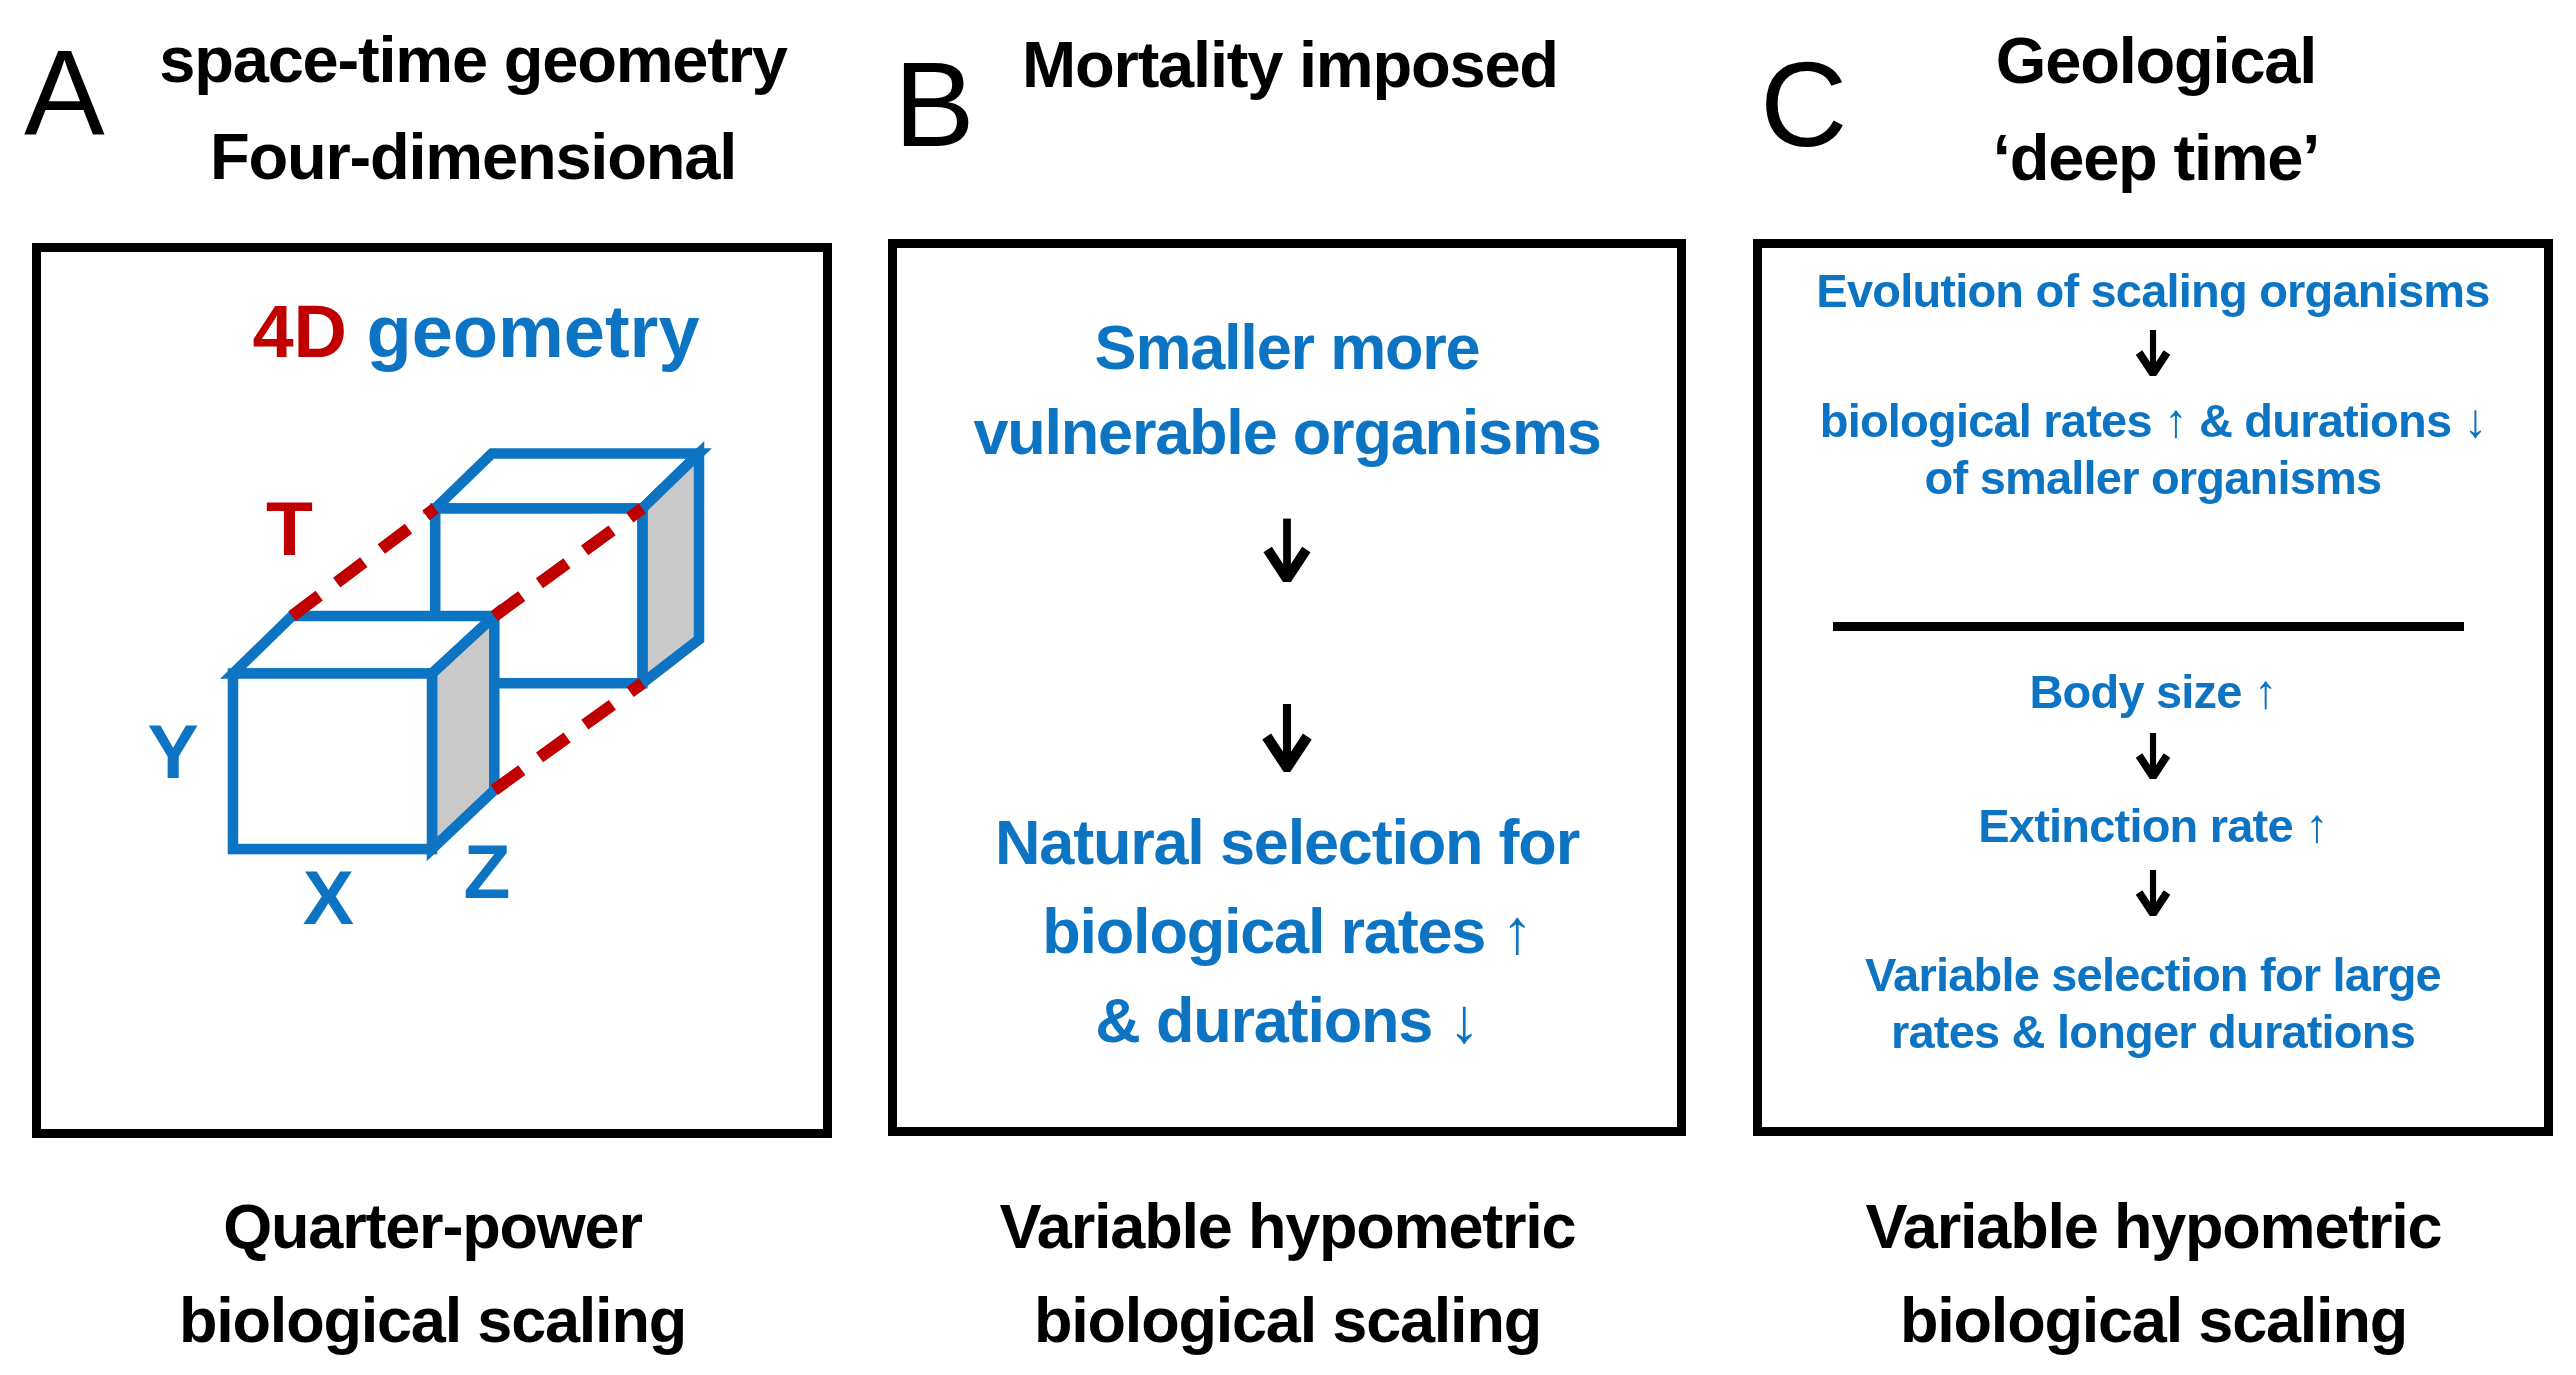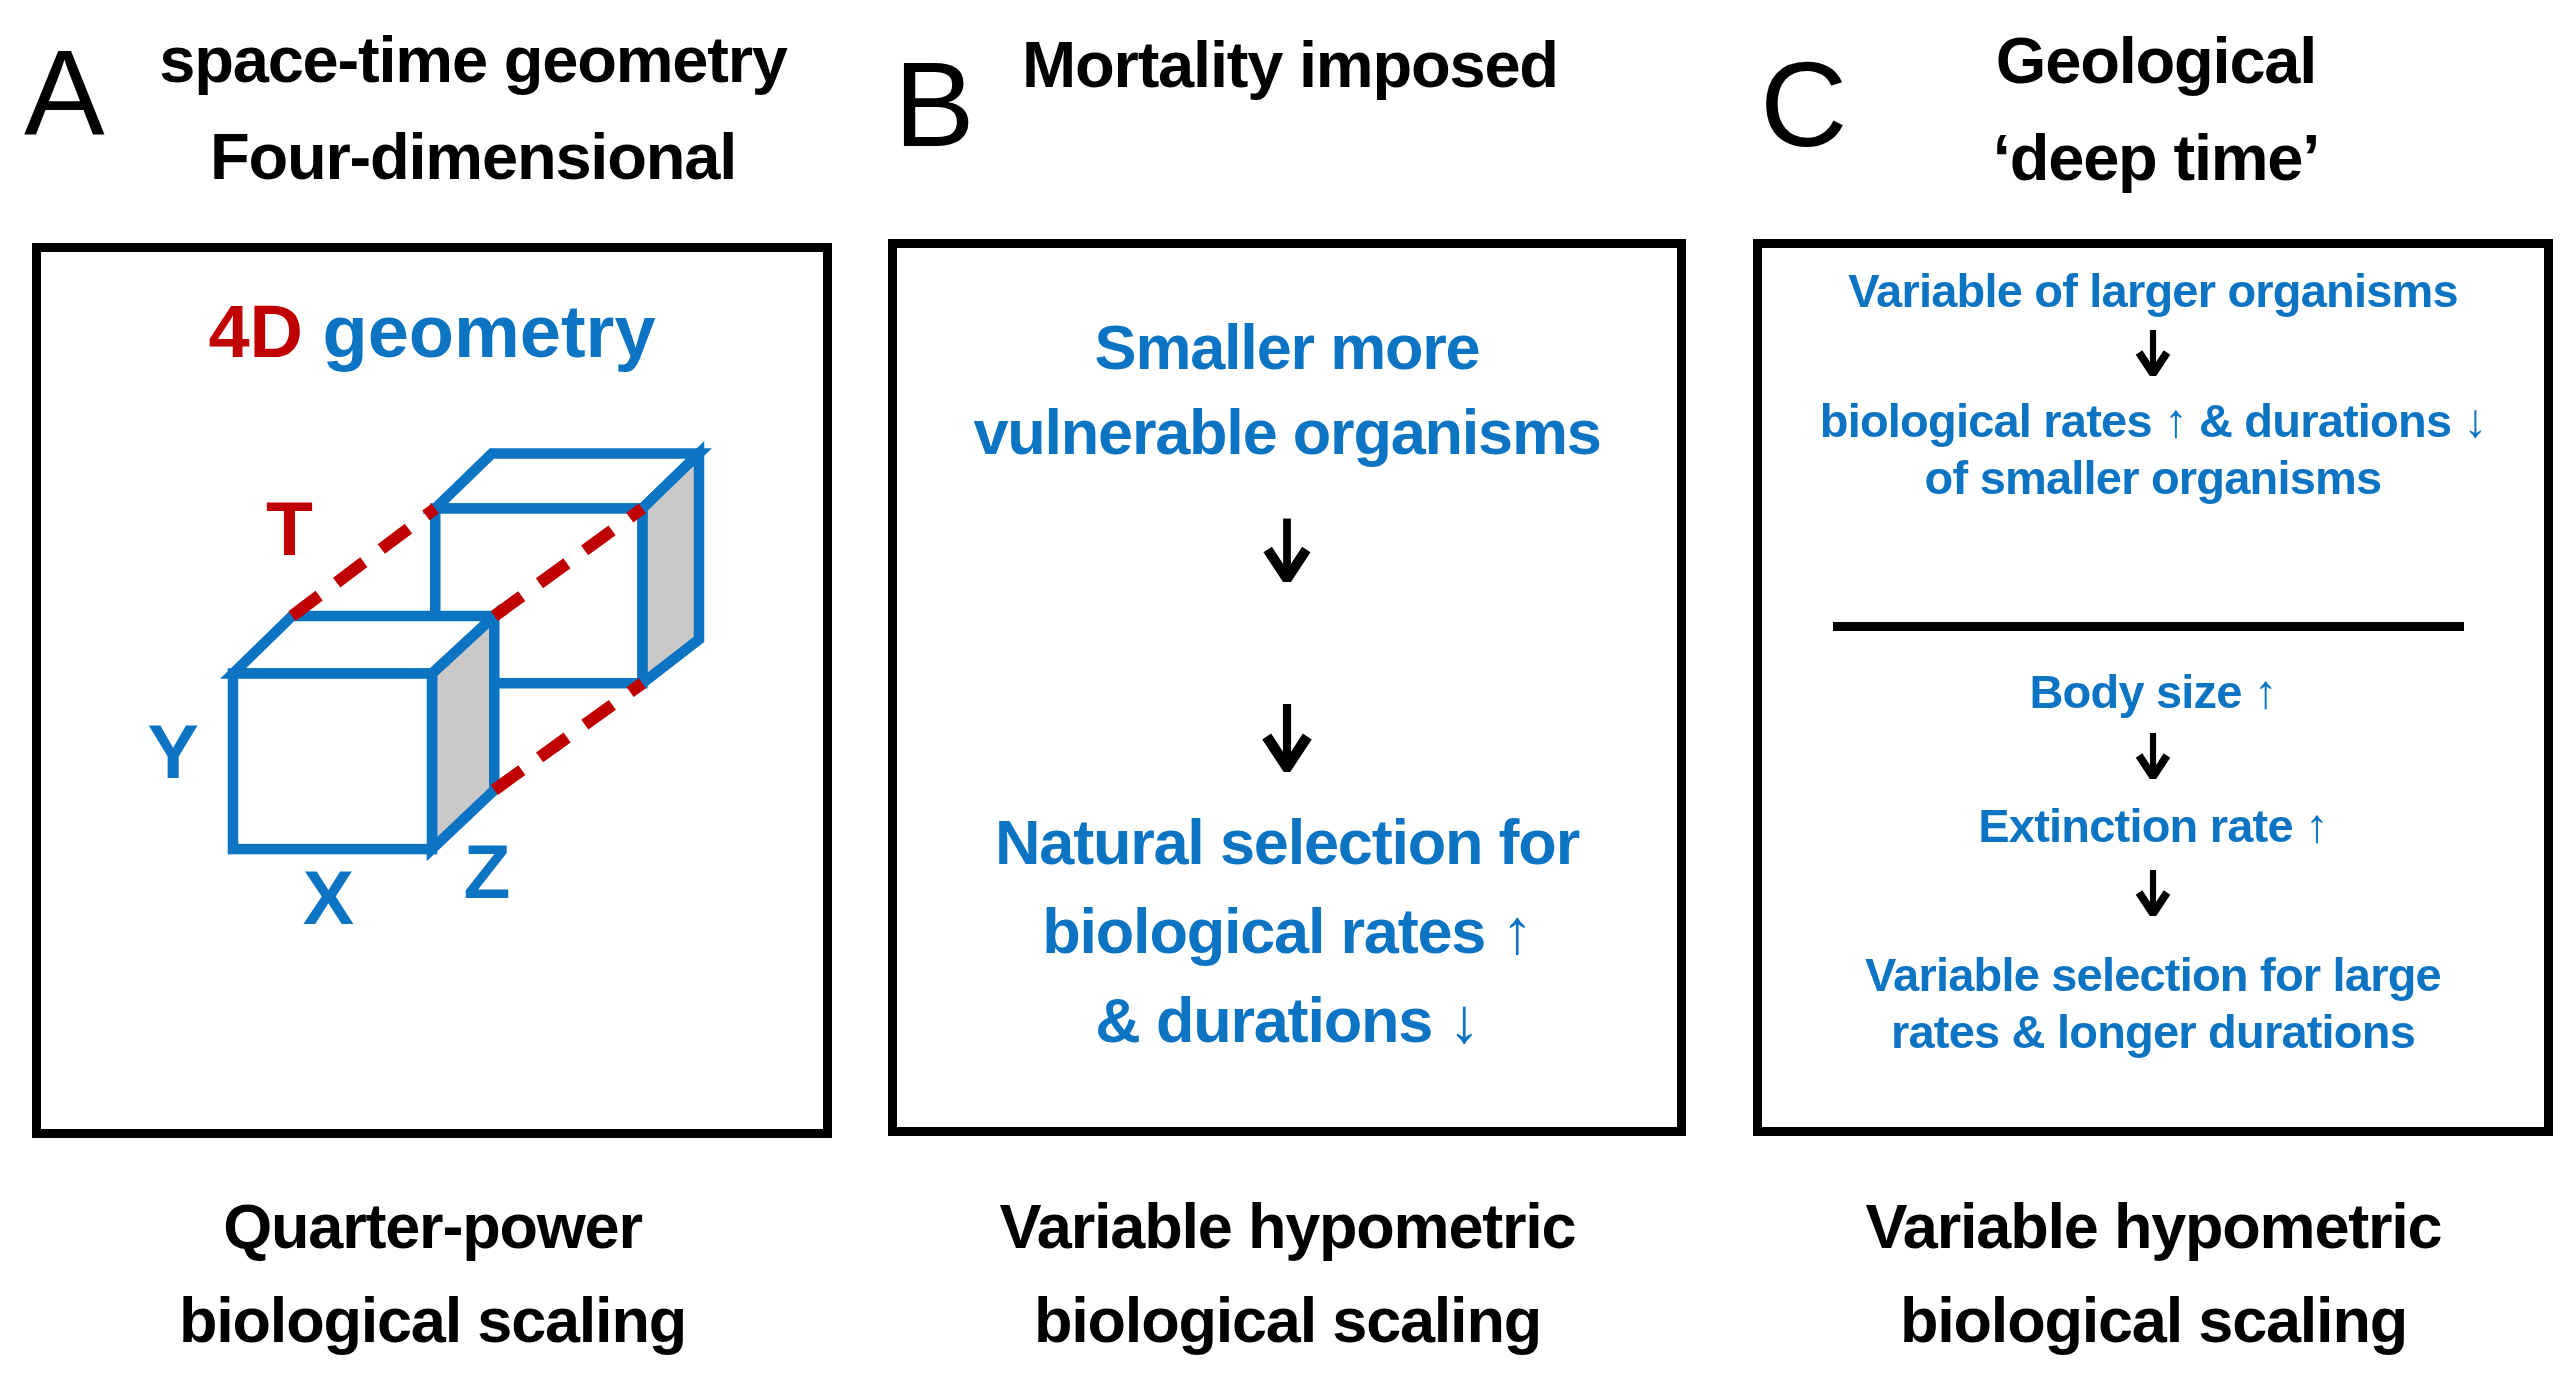--- a/index.html
+++ b/index.html
@@ -42,21 +42,21 @@
   .flow-b3{font-size:63px;line-height:89px;letter-spacing:-1.2px;}
   .flow-c{font-size:47px;line-height:57px;letter-spacing:-0.8px;}
   .down-arrow{
     position:absolute;left:50%;transform:translateX(-50%);
   }
   .hdivider{
     position:absolute;background:var(--black);height:9px;
   }
   .box-heading{
     position:absolute;left:0;top:39px;width:100%;text-align:center;
-    font-size:74px;font-weight:bold;line-height:81px;white-space:nowrap;
+    font-size:74px;font-weight:bold;line-height:81px;white-space:nowrap;padding-left:44px;
   }
   .box-heading .red-part{color:var(--red);margin-right:19.4px;}
   .box-heading .blue-part{color:var(--blue);}
   .cube-svg{position:absolute;left:0;top:0;}
   .cube-svg text{
     font-family:"Liberation Sans", sans-serif;
     font-weight:bold;font-size:95px;
   }
 </style>
 </head>
@@ -138,21 +138,21 @@
   </div>
 
   <div class="panel-letter" style="left:1760px;top:44px;">C</div>
   <div class="panel-title" style="left:1792px;top:12px;width:728px;">
     <div>Geological</div>
     <div>‘deep time’</div>
   </div>
 
   <div class="panel-box" style="left:1753px;top:239px;width:782px;height:879px;">
     <div class="flow flow-c" style="top:13.8px;">
-      <div>Variable of larger organisms</div>
+      <div>Evolution of scaling organisms</div>
     </div>
     <svg class="down-arrow" style="top:81px;" width="37" height="47" viewBox="0 0 64 84">
       <line x1="32" y1="2" x2="32" y2="76" stroke="#000" stroke-width="11"></line>
       <polyline points="7,42 32,80 57,42" fill="none" stroke="#000" stroke-width="14"></polyline>
     </svg>
     <div class="flow flow-c" style="top:144px;">
       <div>biological rates ↑ &amp; durations ↓</div>
       <div>of smaller organisms</div>
     </div>
     <div class="hdivider" style="left:71px;top:374px;width:631px;"></div>

